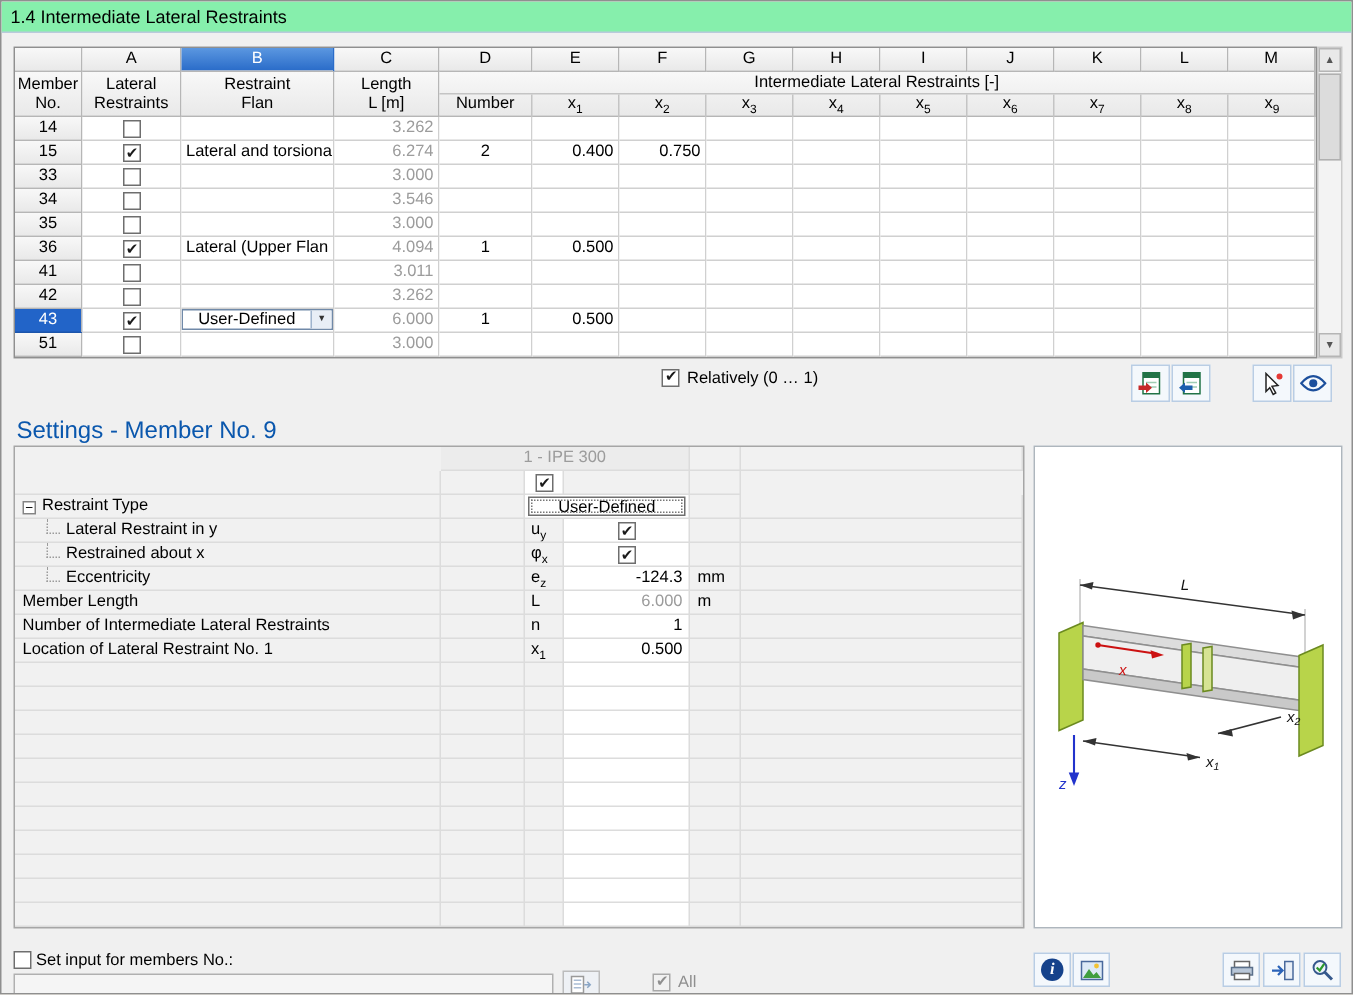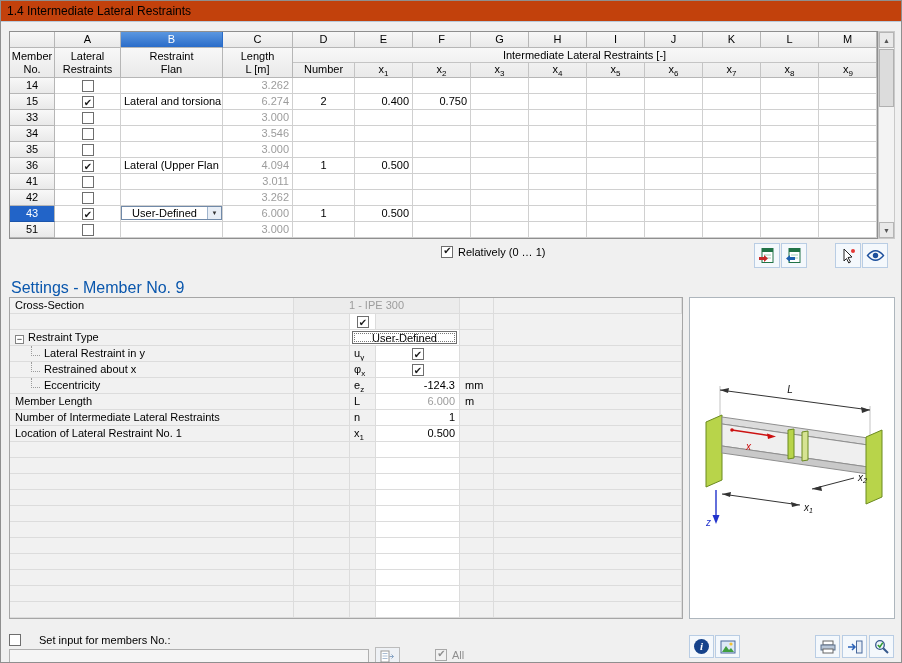--- a/index.html
+++ b/index.html
@@ -1,21 +1,21 @@
 <!DOCTYPE html>
 <html><head>
 <meta charset="utf-8">
 <style>
   *{box-sizing:border-box;margin:0;padding:0}
   html,body{background:#d4d0c8}
   body{font-family:"Liberation Sans",sans-serif;font-size:11px;color:#000}
   .dialog{position:relative;width:902px;height:663px;background:#f0f0f0;border:1px solid #8f8f8f;overflow:hidden}
 
   
-  .titlebar{position:absolute;left:0;top:0;width:100%;height:21px;background:#c2410c;
+  .titlebar{position:absolute;left:0;top:0;width:100%;height:21px;background:#86efac;
             border-bottom:1px solid #b9cadb;line-height:20px;padding-left:6px;font-size:12px}
 
   
   .tbl{position:absolute;left:8px;top:30px;width:869px;border:1px solid #8f8f8f;background:#fff}
   .lrow{display:grid;grid-template-columns:45px 66px 102px 70px 62px repeat(9,58px);height:16px}
   .hrow{display:grid;grid-template-columns:45px 66px 102px 70px 584px;height:30px}
   .drow{display:grid;grid-template-columns:45px 66px 102px 70px 62px repeat(9,58px);height:16px}
   .hc{background:linear-gradient(#f8f8f8,#e9e9e9);border-right:1px solid #b6b6b6;border-bottom:1px solid #b6b6b6;
       text-align:center;line-height:15px;overflow:hidden;white-space:nowrap}
   .hc.sel{background:linear-gradient(#5b97e0,#2a6cc9);color:#fff;border-right-color:#2a6cc9}
@@ -76,21 +76,21 @@
        font-size:9px;margin-right:4px;vertical-align:-1px}
   .exp::before{content:"−"}
   .child{padding-left:0}
   .child::before{content:"";display:inline-block;width:8px;height:9px;border-left:1px dotted #9b9b9b;border-bottom:1px dotted #9b9b9b;
        margin:0 4px 4px 16px;vertical-align:top}
 
   
   .panel{position:absolute;left:688px;top:296px;width:206px;height:322px;background:#fff;border:1px solid #aeb6bd}
 
   
-  .setinput{position:absolute;left:8px;top:633px;display:flex;align-items:center;gap:18px}
+  .setinput{position:absolute;left:8px;top:633px;display:flex;align-items:center;gap:3px}
   .meminput{position:absolute;left:8px;top:648px;width:360px;height:14px;border:1px solid #b0b0b0;background:#f5f5f5;
             font-size:11px;padding:0 3px;font-family:"Liberation Sans",sans-serif}
   .pickbtn{position:absolute;left:374px;top:646px;width:25px;height:18px;border:1px solid #bcbcbc;background:#eef1f5;
            display:flex;align-items:center;justify-content:center}
   .allbox{position:absolute;left:434px;top:648px;display:flex;align-items:center;gap:5px;color:#8f8f8f}
   .bbtn{position:absolute;top:634px;width:25px;height:23px;border:1px solid #b9cde4;background:#f4f8fc;
         display:flex;align-items:center;justify-content:center}
   .info-i{width:15px;height:15px;border-radius:50%;background:#15428b;color:#fff;font-family:"Liberation Serif",serif;
           font-style:italic;font-weight:bold;font-size:11px;line-height:15px;text-align:center;display:inline-block}
 </style>
@@ -390,21 +390,20 @@
       <path d="M1.5 6.5 Q9.5 -3 17.5 6.5 Q9.5 16 1.5 6.5 Z" fill="none" stroke="#1c4f9c" stroke-width="1.4"></path>
       <circle cx="9.5" cy="6.5" r="2.7" fill="#1c4f9c"></circle>
     </svg>
   </div>
 
   <div class="shead">Settings - Member No. 9</div>
 
   <div class="settings">
 
     <div class="srow">
-      <div class="sc lbl">Cross-Section</div>
       <div class="sc span3">1 - IPE 300</div>
       <div class="sc unit"></div>
       <div class="sc"></div>
     </div>
 
     <div class="srow">
       <div class="sc"></div>
       <div class="sc"></div>
       <div class="sc valc">
           <span class="cb on"></span>

